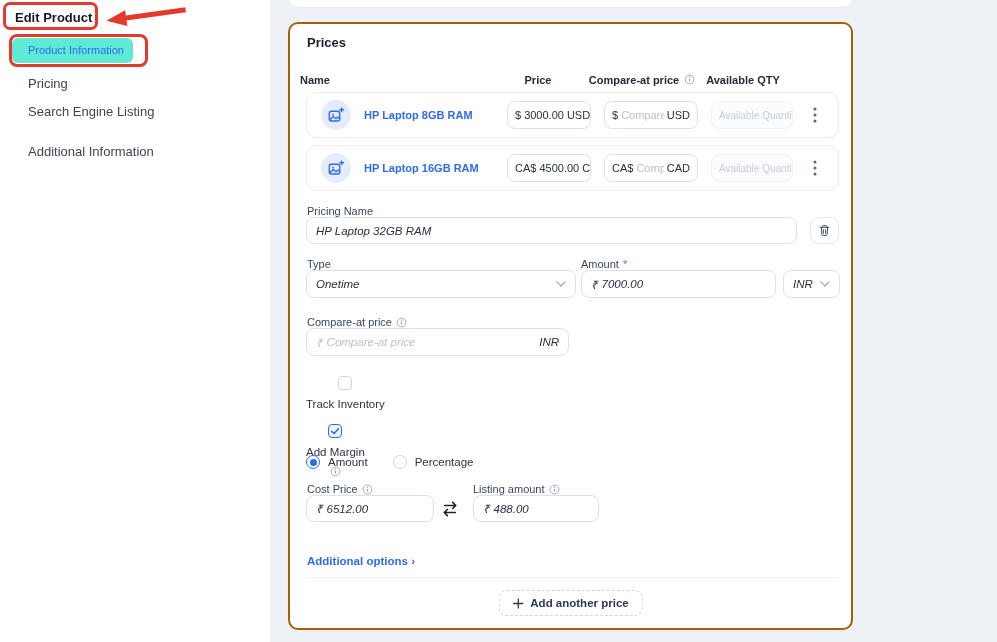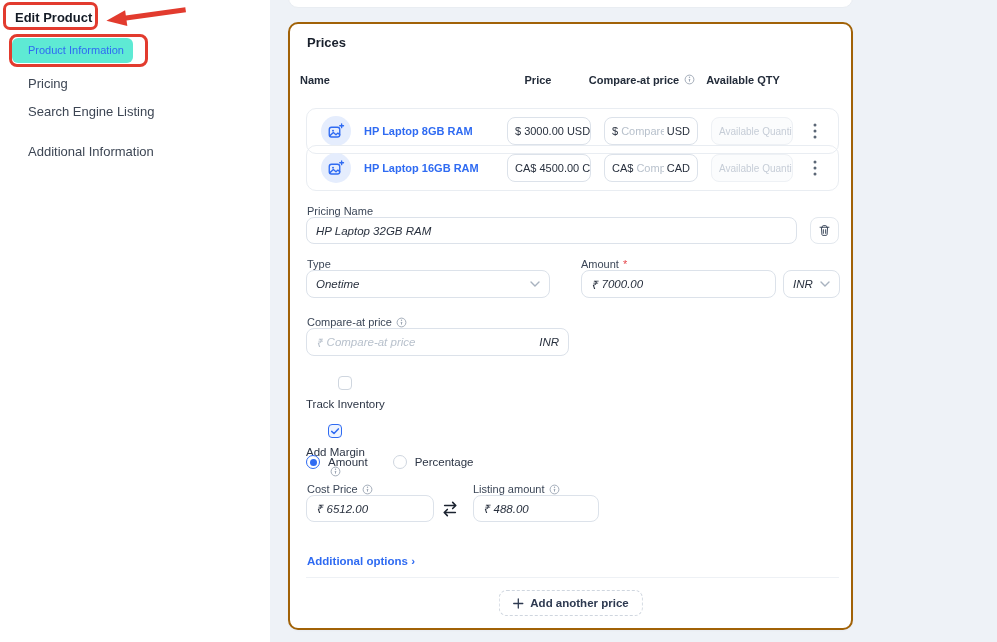--- a/index.html
+++ b/index.html
@@ -35,21 +35,21 @@
 
   .thead { position:absolute; top:50px; left:0; width:100%; height:14px; font-size:11px; font-weight:600; color:#232c3a; }
   .th { position:absolute; top:0; }
   .th-name { left:10px; }
   .th-price { left:206px; width:84px; text-align:center; }
   .th-compare { left:296px; width:112px; text-align:center; }
   .th-qty { left:412px; width:82px; text-align:center; }
   .th-compare .info { vertical-align:-1px; margin-left:2px; }
 
   .price-row { position:absolute; left:16px; width:533px; height:46px; border:1px solid #e9edf2; border-radius:10px; display:flex; align-items:center; gap:13px; padding:0 14px; }
-  .row-1 { top:84px; } .row-2 { top:121px; }
+  .row-1 { top:68px; } .row-2 { top:121px; }
   .avatar { width:30px; height:30px; border-radius:50%; background:#e5edfd; display:flex; align-items:center; justify-content:center; flex:none; cursor:pointer; }
   .prod-name { flex:1; font-size:11px; font-weight:600; color:#2f6bf2; cursor:pointer; white-space:nowrap; overflow:hidden; }
 
   .mini-input { height:28px; border:1px solid #dce2ea; border-radius:8px; display:flex; align-items:center; padding:0 7px; font-size:11px; color:#28303e; background:#fff; gap:3px; overflow:hidden; white-space:nowrap; cursor:text; flex:none; }
   .w-price { width:84px; } .w-compare { width:94px; } .w-qty { width:82px; }
   .mini-input .grow { flex:1; }
   .ph { color:#b8c1cc; overflow:hidden; }
   .mini-input.disabled { background:#fbfcfd; border-color:#eef1f5; color:#c6cdd7; font-size:10px; cursor:default; }
   .kebab { width:18px; height:28px; display:flex; align-items:center; justify-content:center; cursor:pointer; flex:none; }
 
@@ -59,21 +59,21 @@
   .input-box { position:absolute; border:1px solid #dce2ea; border-radius:8px; background:#fff; display:flex; align-items:center; padding:0 9px; font-size:11.5px; color:#28303e; gap:4px; cursor:text;font-style:italic; }
   .select-box { cursor:pointer; }
   .suffix { margin-left:auto; color:#28303e; }
   .chev { margin-left:auto; display:flex; }
 
   .lbl-pricing-name { left:17px; top:181px; }
   .bx-pricing-name { left:16px; top:193px; width:491px; height:27px; }
   .trash-btn { position:absolute; left:520px; top:193px; width:29px; height:27px; border:1px solid #e3e8ee; border-radius:8px; background:#fff; display:flex; align-items:center; justify-content:center; cursor:pointer; }
 
   .lbl-type { left:17px; top:234px; }
-  .bx-type { left:16px; top:246px; width:244px; height:28px; }
+  .bx-type { left:16px; top:246px; width:270px; height:28px; }
   .lbl-amount { left:291px; top:234px; }
   .bx-amount { left:291px; top:246px; width:195px; height:28px; }
   .bx-inr { left:493px; top:246px; width:57px; height:28px; }
 
   .lbl-compare { left:17px; top:292px; }
   .bx-compare { left:16px; top:304px; width:263px; height:28px; }
 
   .check-row { position:absolute; display:flex; align-items:center; gap:8px; font-size:11.5px; color:#2c3545;flex-direction:column; }
   .row-track { left:16px; top:352px; }
   .row-margin { left:16px; top:400px; }

